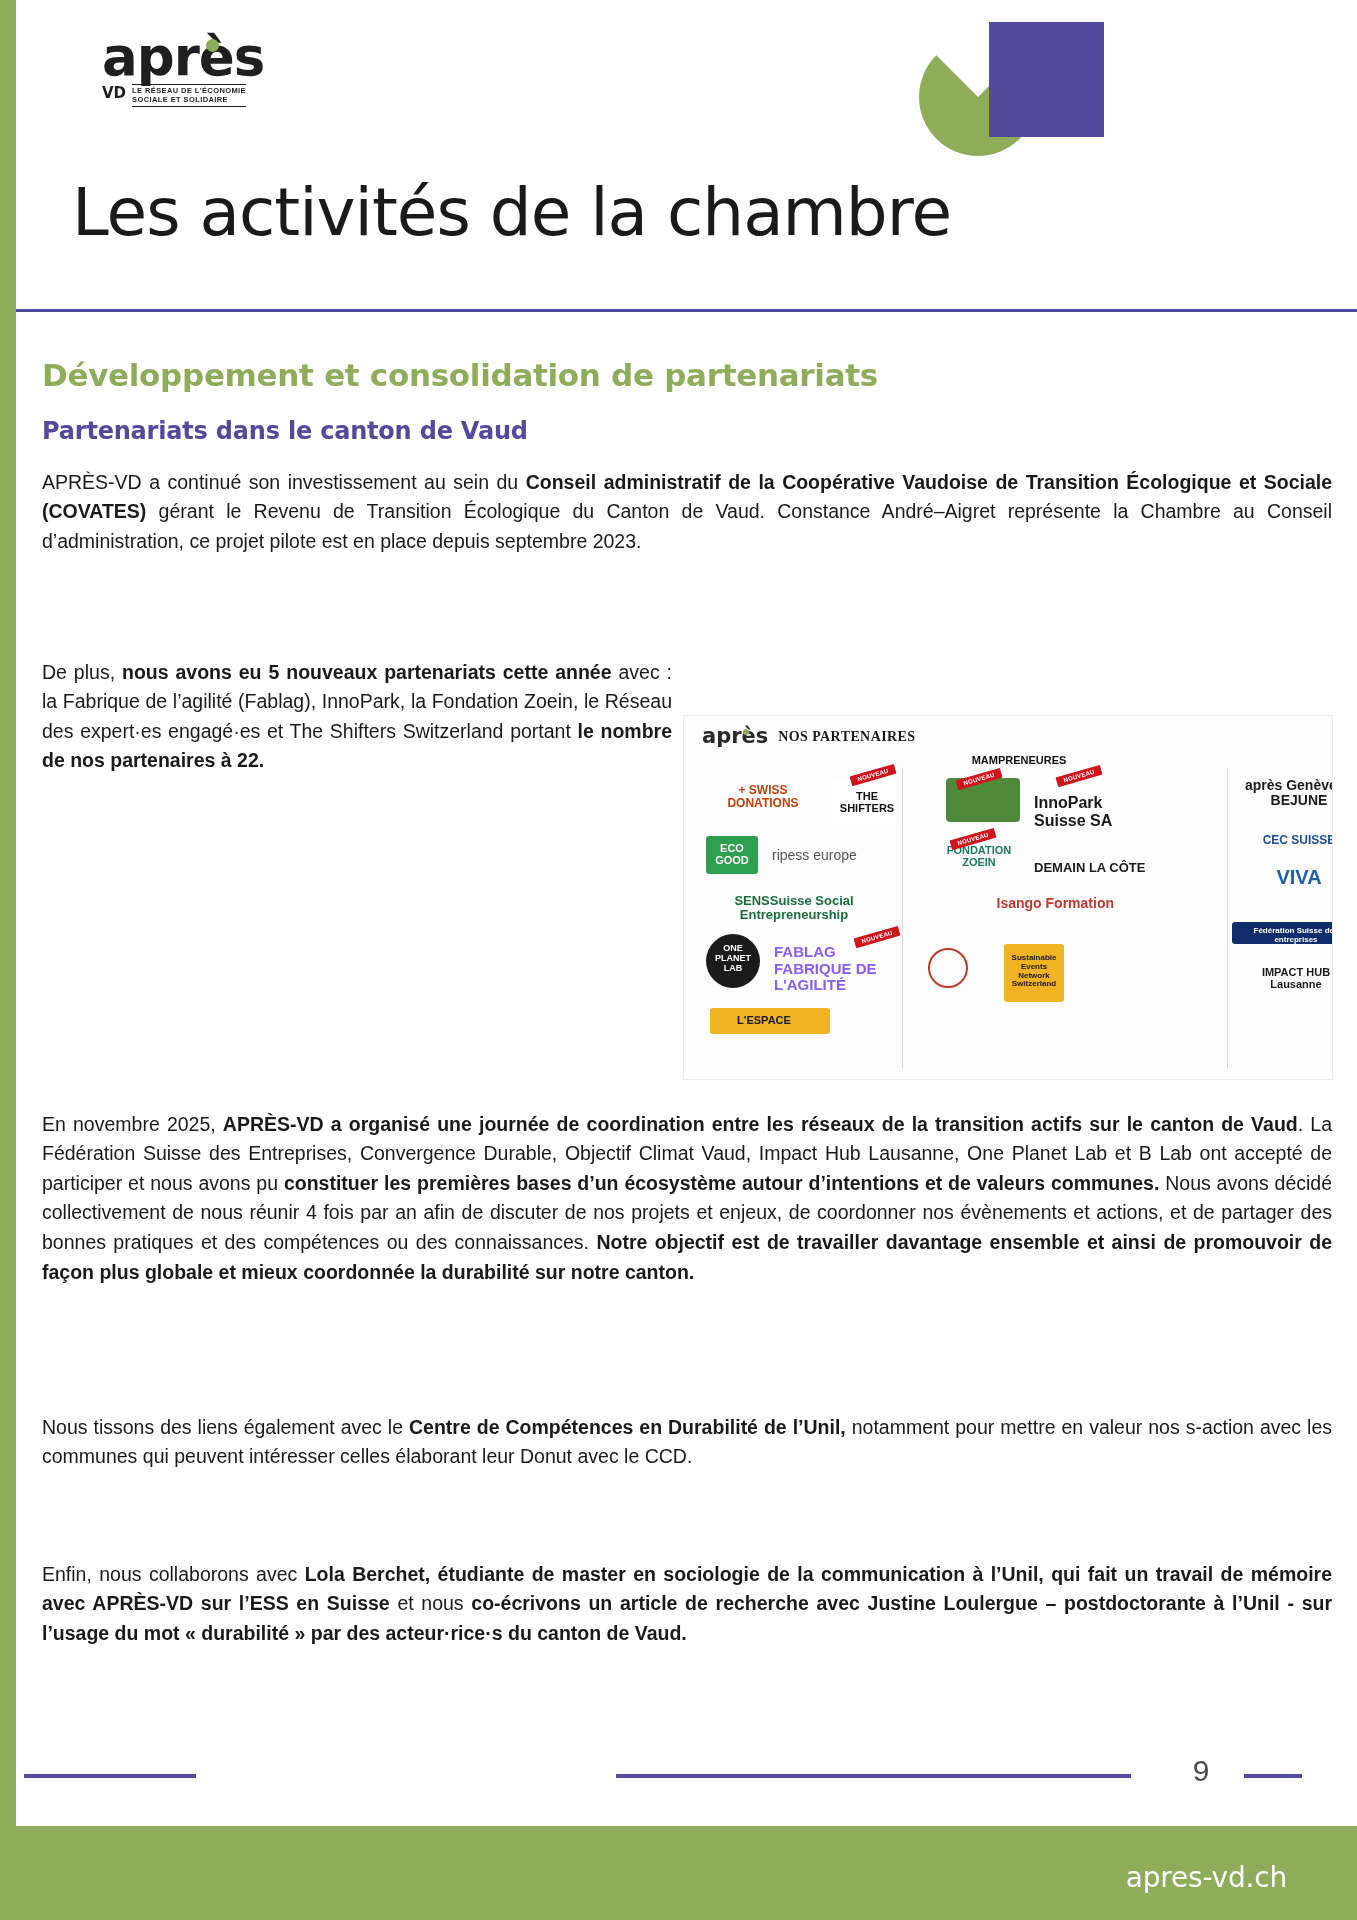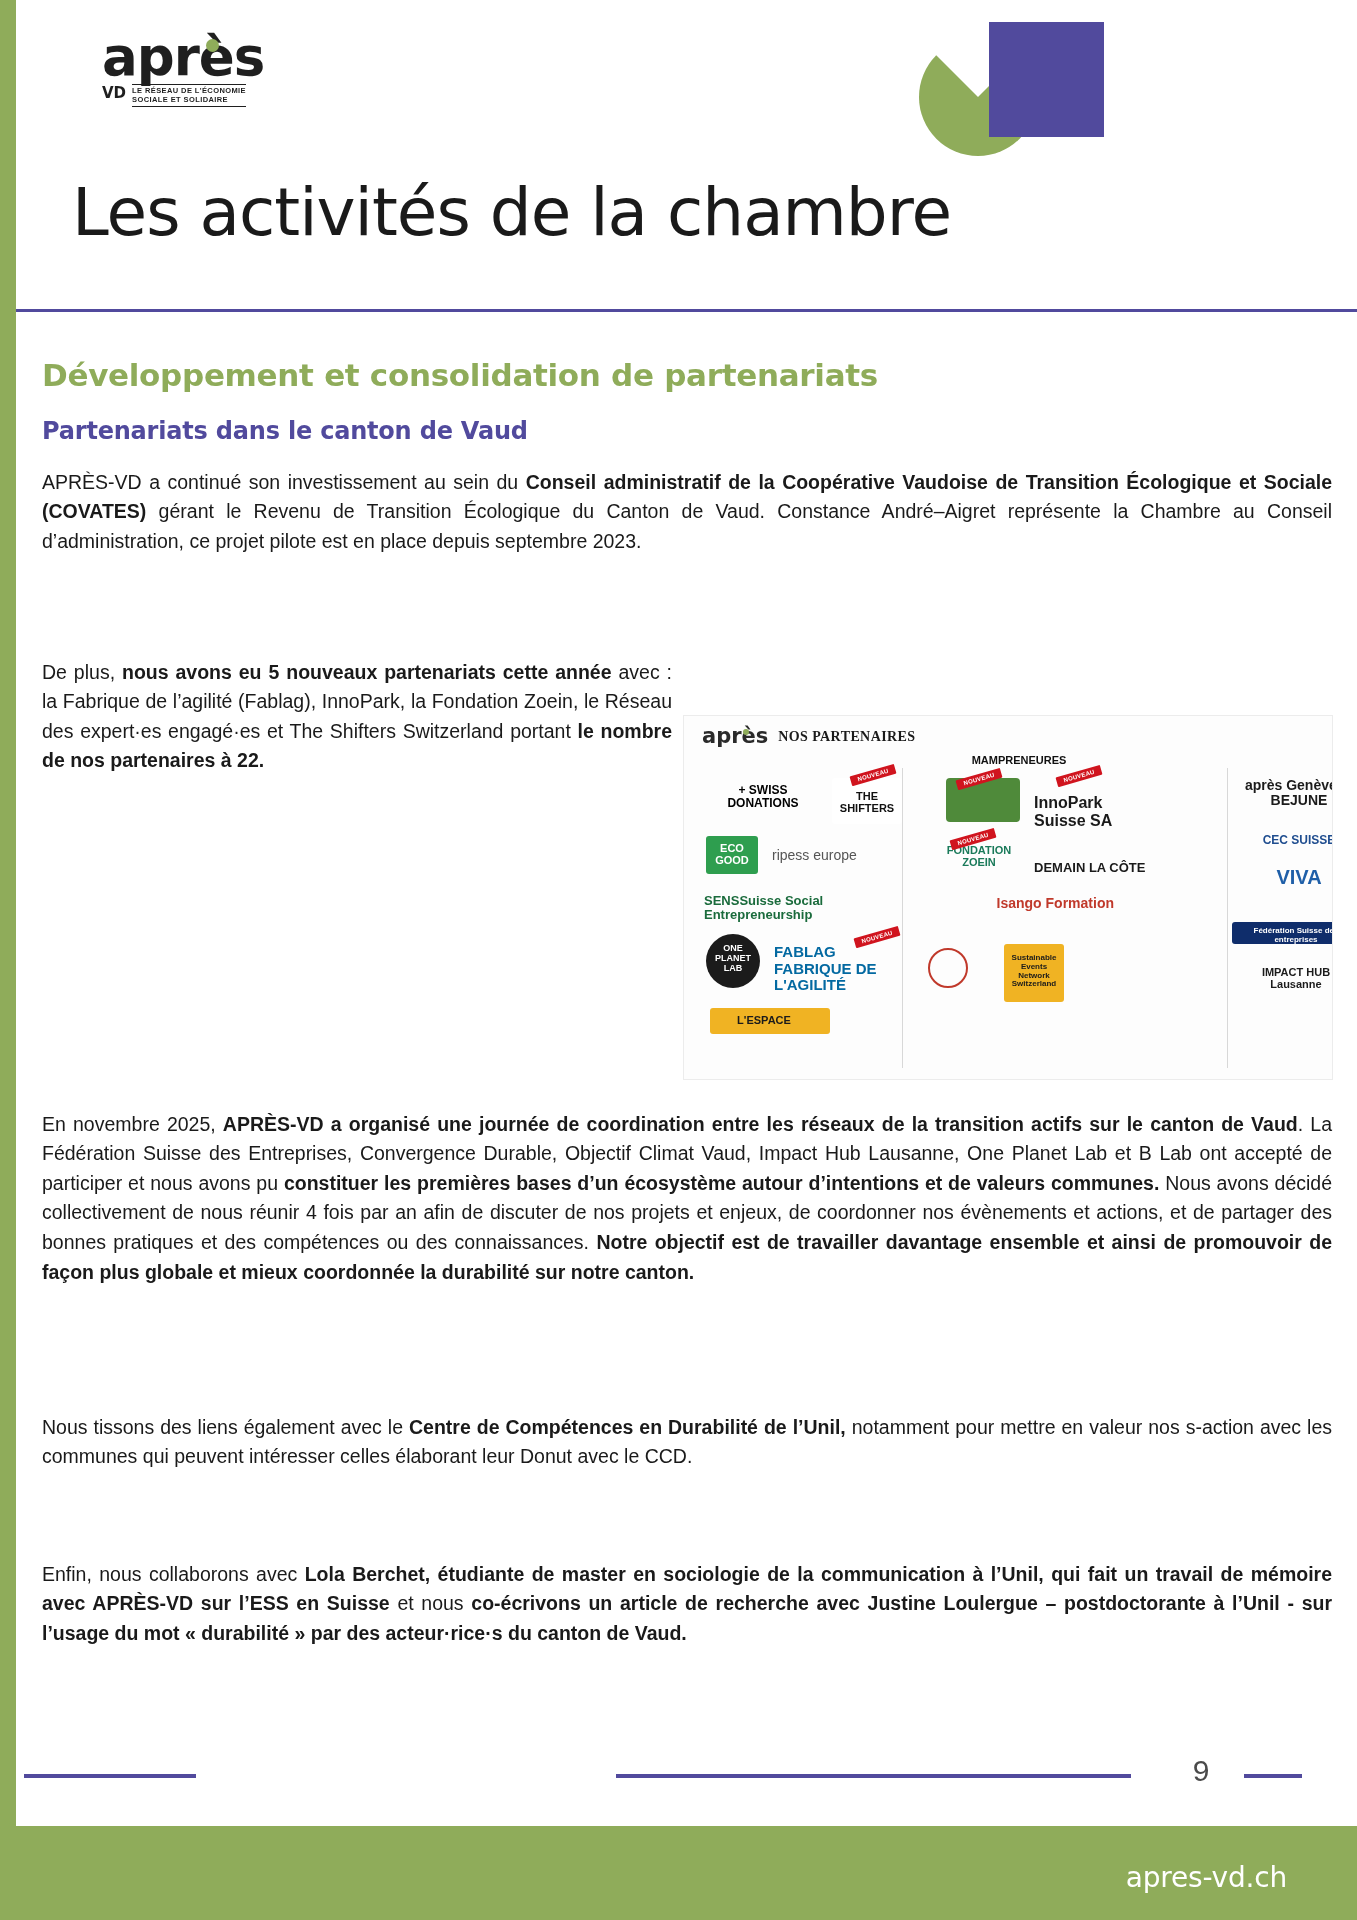--- a/index.html
+++ b/index.html
@@ -272,37 +272,37 @@
 
   <div class="partners-img">
     <div class="pi-header">
       <span class="pi-logo"><span>après</span><i></i></span>
       <span class="pi-title">NOS PARTENAIRES</span>
     </div>
 
     <div class="pi-col-div" style="left:218px;"></div>
     <div class="pi-col-div" style="left:543px;"></div>
 
-    <div class="pi-item" style="left:20px; top:68px; width:118px; font-size:12px; font-weight:700; color:#000000;">+ SWISS DONATIONS</div>
+    <div class="pi-item" style="left:20px; top:68px; width:118px; font-size:12px; font-weight:700; color:#c2410c;">+ SWISS DONATIONS</div>
 
     <div class="pi-box" style="left:148px; top:62px; width:70px; height:46px; background:#fff; border:none;"></div>
     <div class="pi-item" style="left:148px; top:74px; width:70px; font-size:11px; font-weight:700; color:#111;">THE SHIFTERS</div>
     <div class="pi-badge" style="left:166px; top:54px;">NOUVEAU</div>
 
     <div class="pi-box" style="left:22px; top:120px; width:52px; height:38px; background:#2e9e4f;"></div>
     <div class="pi-item" style="left:22px; top:126px; width:52px; font-size:11px; font-weight:700; color:#fff;">ECO GOOD</div>
 
     <div class="pi-item" style="left:88px; top:132px; width:112px; font-size:14px; color:#555; text-align:left;">ripess europe</div>
 
-    <div class="pi-item" style="left:20px; top:178px; width:180px; font-size:13px; font-weight:700; color:#1a6b3c; text-align:left;">SENSSuisse Social Entrepreneurship</div>
+    <div class="pi-item" style="left:20px; top:178px; width:180px; font-size:13px; font-weight:700; color:#1a6b3c; text-align:center;">SENSSuisse Social Entrepreneurship</div>
 
     <div class="pi-box" style="left:22px; top:218px; width:54px; height:54px; background:#1b1b1b; border-radius:50%;"></div>
     <div class="pi-item" style="left:22px; top:228px; width:54px; font-size:9px; font-weight:700; color:#fff;">ONE PLANET LAB</div>
 
-    <div class="pi-item" style="left:90px; top:228px; width:112px; font-size:15px; font-weight:700; color:#0369a1; text-align:left;">FABLAG FABRIQUE DE L'AGILITÉ</div>
+    <div class="pi-item" style="left:90px; top:228px; width:112px; font-size:15px; font-weight:700; color:#8b5cf6; text-align:left;">FABLAG FABRIQUE DE L'AGILITÉ</div>
     <div class="pi-badge" style="left:170px; top:216px;">NOUVEAU</div>
 
     <div class="pi-box" style="left:26px; top:292px; width:120px; height:26px; background:#f0b323;"></div>
     <div class="pi-item" style="left:26px; top:298px; width:108px; font-size:11px; font-weight:700; color:#1b1b1b;">L'ESPACE</div>
 
     <div class="pi-item" style="left:250px; top:38px; width:170px; font-size:11px; font-weight:700; color:#111;">MAMPRENEURES</div>
 
     <div class="pi-box" style="left:262px; top:62px; width:74px; height:44px; background:#4f8a3a; border-radius:4px;"></div>
     <div class="pi-badge" style="left:272px; top:58px;">NOUVEAU</div>
 

